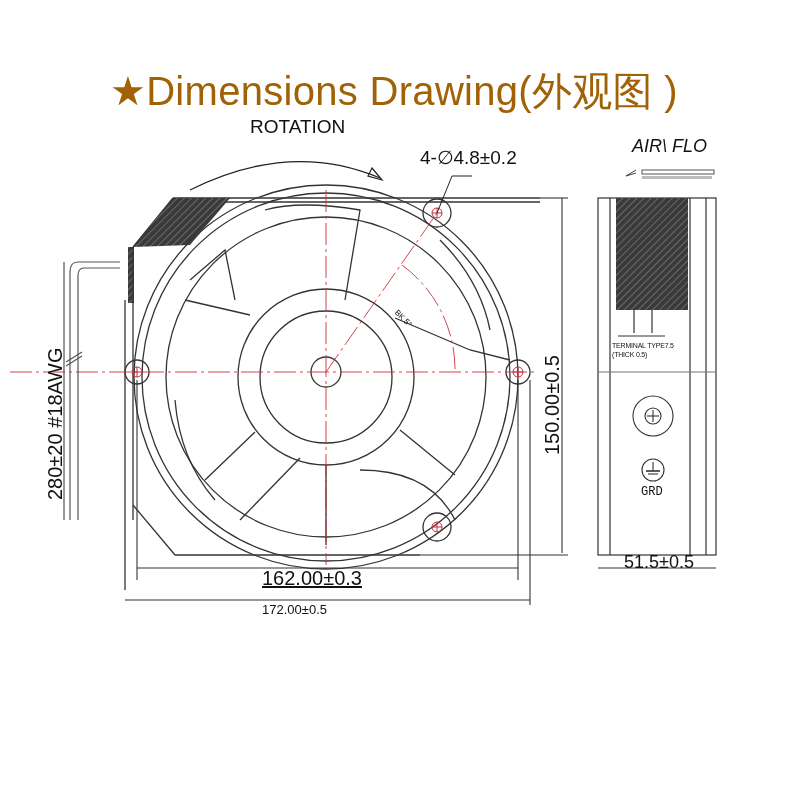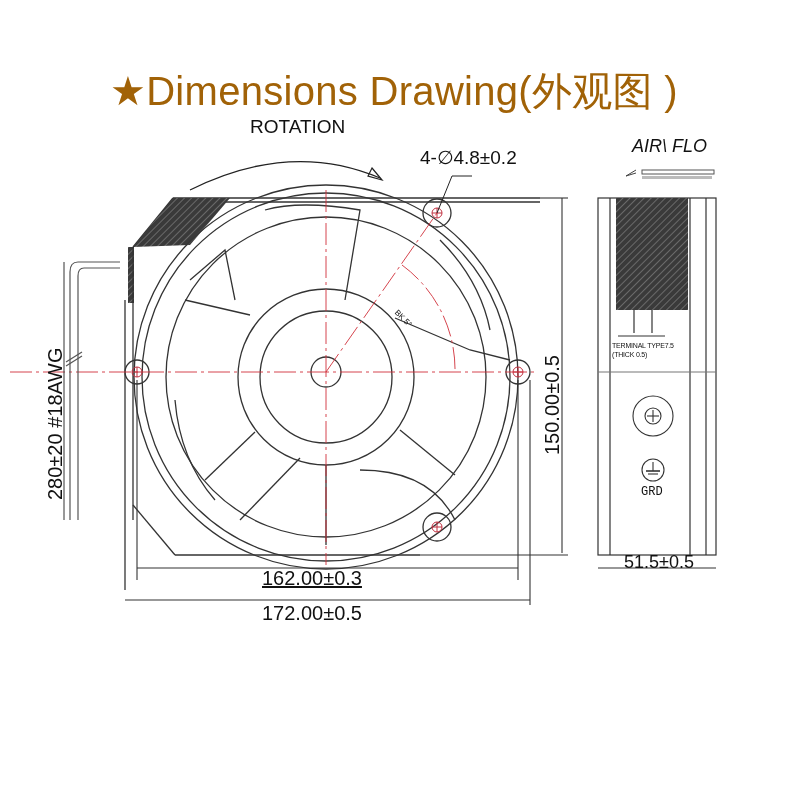--- a/index.html
+++ b/index.html
@@ -5,21 +5,21 @@
   html, body { margin: 0; padding: 0; background: #ffffff; }
   body { width: 800px; height: 800px; position: relative; overflow: hidden;
          font-family: "Liberation Sans", "DejaVu Sans", sans-serif; color: #111; }
   .title { position: absolute; left: 110px; top: 64px; font-size: 40px; letter-spacing: 0.3px;
            white-space: nowrap; color: #a16207; }
   .txt { position: absolute; white-space: nowrap; color: #111; }
   .rot { left: 250px; top: 116px; font-size: 19px; }
   .holes { left: 420px; top: 146px; font-size: 19px; }
   .airflo { left: 632px; top: 136px; font-size: 18px; font-style: italic; }
   .dim162 { left: 262px; top: 567px; font-size: 20px; text-decoration: underline; }
-  .dim172 { left: 262px; top: 602px; font-size: 20px; }
+  .dim172 { left: 262px; top: 602px; font-size: 13px; }
   .dim515 { left: 608px; top: 552px; font-size: 18px; margin-left: 16px; }
   .vert { position: absolute; transform-origin: left top; transform: rotate(-90deg); white-space: nowrap; font-size: 20px; color: #111; }
   .v150 { left: 541px; top: 455px; }
   .vawg { left: 44px; top: 500px; }
   .term { left: 612px; top: 341px; font-size: 7px; line-height: 9px; letter-spacing: -0.2px; }
   .grd { left: 641px; top: 485px; font-size: 12px; font-family: Liberation Mono, monospace; }
   .blade-mark { left: 393px; top: 314px; font-size: 8px; transform: rotate(45deg); }
   svg { position: absolute; left: 0; top: 0; }
 </style>
 </head>

